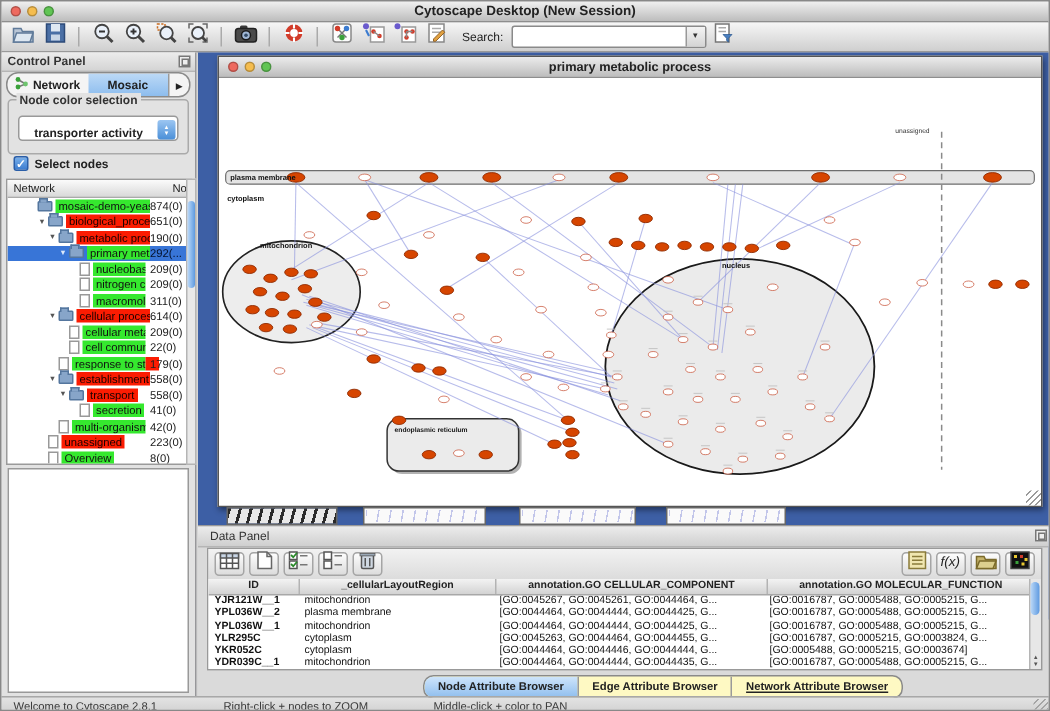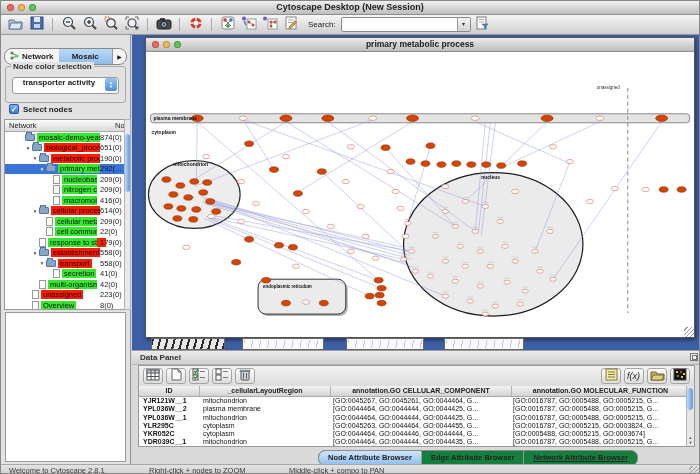--- a/index.html
+++ b/index.html
@@ -32,21 +32,21 @@
   .float-ic{position:absolute;right:3px;top:2px;width:8px;height:8px;border:1px solid #777;background:#eee;box-sizing:border-box;}
   .float-ic::after{content:"";position:absolute;left:1px;top:1px;width:3px;height:3px;border:1px solid #777;}
   .cp-tabs{position:absolute;top:13px;left:3px;right:3px;height:15px;display:flex;
            border:1px solid #8a8a8a;border-radius:8px;background:#f4f4f4;overflow:hidden;}
   .cp-tab{flex:1;font-size:8px;font-weight:bold;color:#222;display:flex;align-items:center;justify-content:center;gap:3px;}
   .cp-tab.sel{background:linear-gradient(#bcd9f6,#8dbdee);}
   .cp-tab-arrow{width:13px;border-left:1px solid #999;font-size:6px;display:flex;align-items:center;justify-content:center;color:#222;}
   .groupbox{position:absolute;top:31px;left:4px;right:4px;height:35px;border:1px solid #aaa;border-radius:3px;}
   .groupbox-label{position:absolute;top:-5px;left:5px;background:#e2e2e2;font-size:8px;font-weight:bold;color:#333;padding:0 2px;}
   .combo{position:absolute;left:6px;right:6px;top:10px;height:15px;background:#fff;border:1px solid #999;border-radius:3px;
-         display:flex;align-items:flex-start;}
+         display:flex;align-items:flex-end;}
   .combo-val{flex:1;font-size:8px;font-weight:bold;color:#222;text-align:center;}
   .stepper{width:12px;height:13px;margin-right:1px;background:linear-gradient(#9cc6f2,#4a8fd8);border-radius:2px;
            display:flex;flex-direction:column;align-items:center;justify-content:center;color:#fff;font-size:4px;line-height:4px;}
   .chk-row{position:absolute;top:69px;left:8px;display:flex;align-items:center;gap:4px;}
   .chk{width:10px;height:10px;border-radius:2px;background:linear-gradient(#79b0ea,#3c7cd0);border:1px solid #2a5ea8;
        color:#fff;font-size:8px;line-height:9px;text-align:center;font-weight:bold;box-sizing:border-box;}
   .chk-label{font-size:8px;font-weight:bold;color:#222;}
   .tree{position:absolute;top:84px;left:3px;right:2px;height:191px;background:#fff;border:1px solid #9a9a9a;box-sizing:border-box;overflow:hidden;}
   .tree-head{height:11px;background:linear-gradient(#fbfbfb,#d9d9d9);border-bottom:1px solid #aaa;position:relative;
              font-size:7.5px;color:#222;line-height:11px;}
@@ -75,40 +75,40 @@
   .nw-canvas{position:relative;width:548px;height:285px;background:#fff;overflow:hidden;}
   .nw-grip{position:absolute;right:0;bottom:0;width:10px;height:10px;
            background:repeating-linear-gradient(135deg,transparent 0 2px,#9a9a9a 2px 3px);}
   .sliver{position:absolute;height:12px;top:303px;background:#f4f4f4;border:1px solid #666;box-sizing:border-box;}
   .sliver.dark{background:repeating-linear-gradient(105deg,#2a2a2a 0 2px,#e8e8e8 2px 7px);}
   .sliver.scribble{background:#fafafa;}
   .sliver.scribble::after{content:"";position:absolute;inset:1px;
        background:repeating-linear-gradient(100deg,rgba(110,120,210,.4) 0 1px,transparent 1px 8px);}
   
   .data-panel{position:absolute;left:131px;top:349px;width:569px;height:114px;background:#dadada;border-top:1px solid #999;box-sizing:border-box;}
-  .dp-header{position:absolute;top:0;left:0;right:0;height:13px;font-size:8px;font-weight:bold;color:#333;line-height:13px;
+  .dp-header{position:absolute;top:0;left:0;right:0;height:13px;font-size:8px;font-weight:normal;color:#333;line-height:13px;
              padding-left:8px;background:linear-gradient(#ececec,#cfcfcf);border-bottom:1px solid #b5b5b5;}
   .dp-inner{position:absolute;top:14px;left:6px;right:6px;height:82px;background:#f4f4f4;border:1px solid #999;box-sizing:border-box;}
   .dp-toolbar{position:absolute;top:0;left:0;right:0;height:20px;display:flex;align-items:center;padding:0 4px;gap:3px;
               background:linear-gradient(#f2f2f2,#dcdcdc);}
   .dpbtn{width:20px;height:16px;border:1px solid #a5a5a5;border-radius:3px;background:linear-gradient(#fdfdfd,#dcdcdc);
          display:flex;align-items:center;justify-content:center;box-sizing:border-box;}
   .dp-spacer{flex:1;}
   .dtable{position:absolute;top:20px;left:0;right:8px;bottom:0;background:#fff;overflow:hidden;font-size:7px;}
   .thead{display:flex;height:10px;background:linear-gradient(#f3f3f3,#d3d3d3);border-bottom:1px solid #a8a8a8;font-weight:bold;color:#222;}
   .thead .cell{border-right:1px solid #b3b3b3;text-align:center;line-height:10px;}
   .trow{display:flex;height:8.3px;line-height:8.3px;color:#111;}
   .trow .cell{overflow:hidden;white-space:nowrap;padding-left:4px;box-sizing:border-box;}
   .cell.c0{width:60px;flex:none;} .cell.c1{width:130px;flex:none;} .cell.c2{width:180px;flex:none;} .cell.c3{width:177px;flex:none;}
   .trow .c0{font-weight:bold;}
   .dp-scroll{position:absolute;top:20px;right:0;width:8px;bottom:0;background:#e7e7e7;border-left:1px solid #b5b5b5;box-sizing:border-box;}
   .dp-thumb{position:absolute;top:2px;left:0;width:6px;height:22px;border-radius:3px;background:linear-gradient(90deg,#bcd9f8,#5e9ae0);}
   .dp-arrows{position:absolute;bottom:1px;left:0;width:7px;font-size:4px;line-height:5px;text-align:center;color:#555;}
   .dp-tabs{position:absolute;top:99px;left:150px;height:14px;display:flex;border:1px solid #8a8a8a;border-radius:7px;
-           overflow:hidden;background:#15803d;margin-left:36px;}
+           overflow:hidden;background:#fef9c3;}
   .dp-tab{padding:0 9px;font-size:7.5px;font-weight:bold;color:#222;line-height:13px;border-right:1px solid #9a9a9a;}
   .dp-tab:last-child{border-right:none;text-decoration:underline;}
   .dp-tab.sel{background:linear-gradient(#cfe5fb,#8fbeee);}
   
   .statusbar{position:absolute;left:0;right:0;top:463px;height:11px;background:linear-gradient(#e3e3e3,#cfcfcf);
              border-top:1px solid #a8a8a8;font-size:7.5px;color:#3a3a3a;}
   .statusbar span{position:absolute;top:1px;}
   .sb-grip{position:absolute;right:0;bottom:0;width:10px;height:10px;
            background:repeating-linear-gradient(135deg,transparent 0 2px,#a5a5a5 2px 3px);}
   svg text{font-family:"Liberation Sans",sans-serif;}
@@ -240,20 +240,24 @@
       <span><svg width="14" height="14" viewBox="0 0 14 14">
             <rect x="2" y="1" width="9" height="12" fill="#fff" stroke="#777"></rect>
             <line x1="4" y1="3.5" x2="9" y2="3.5" stroke="#aaa"></line>
             <line x1="4" y1="6" x2="9" y2="6" stroke="#aaa"></line>
             <path d="M7 8h6l-2.4 2.5V13l-1.2-1V10.5z" fill="#4a7fc0" stroke="#2c5a90" stroke-width="0.5"></path>
           </svg></span>
     </div>
   </div>
 
   <div class="control-panel">
+    <div class="cp-header">
+      <span>Control Panel</span>
+      <span class="float-ic"></span>
+    </div>
     <div class="cp-tabs">
       <div class="cp-tab">
         <span><svg width="9" height="9" viewBox="0 0 9 9">
               <line x1="2" y1="2" x2="7" y2="5" stroke="#777"></line>
               <line x1="2" y1="7" x2="7" y2="5" stroke="#777"></line>
               <circle cx="2" cy="2" r="1.6" fill="#3aa13a"></circle>
               <circle cx="2" cy="7" r="1.6" fill="#3aa13a"></circle>
               <circle cx="7" cy="5" r="1.6" fill="#6fc46f"></circle>
             </svg></span>
         <span>Network</span>
@@ -316,21 +320,21 @@
           <div class="tree-row" style="padding-left: 40px;">
             <span class="tr-arrow"></span>
             <span class="ic-file"></span>
             <span class="lbl hl-green" style="max-width: 31px;">nitrogen compo</span>
             <span class="nval">209(0)</span>
           </div>
           <div class="tree-row" style="padding-left: 40px;">
             <span class="tr-arrow"></span>
             <span class="ic-file"></span>
             <span class="lbl hl-green" style="max-width: 31px;">macromolecule</span>
-            <span class="nval">416(0)</span>
+            <span class="nval">311(0)</span>
           </div>
           <div class="tree-row" style="padding-left: 26px;">
             <span class="tr-arrow">▼</span>
             <span class="ic-folder"></span>
             <span class="lbl hl-red" style="max-width: 45px;">cellular process</span>
             <span class="nval">614(0)</span>
           </div>
           <div class="tree-row" style="padding-left: 33px;">
             <span class="tr-arrow"></span>
             <span class="ic-file"></span>
@@ -745,17 +749,17 @@
     <div class="dp-tabs" id="dp-tabs">
         <div class="dp-tab sel">Node Attribute Browser</div>
         <div class="dp-tab">Edge Attribute Browser</div>
         <div class="dp-tab">Network Attribute Browser</div>
       </div>
   </div>
 
   <div class="statusbar">
     <span style="left:8px">Welcome to Cytoscape 2.8.1</span>
     <span style="left:148px">Right-click + nodes to ZOOM</span>
-    <span style="left:288px">Middle-click + compo to PAN</span>
+    <span style="left:288px">Middle-click + color to PAN</span>
     <span class="sb-grip"></span>
   </div>
 
 </div>
 
 </body></html>

